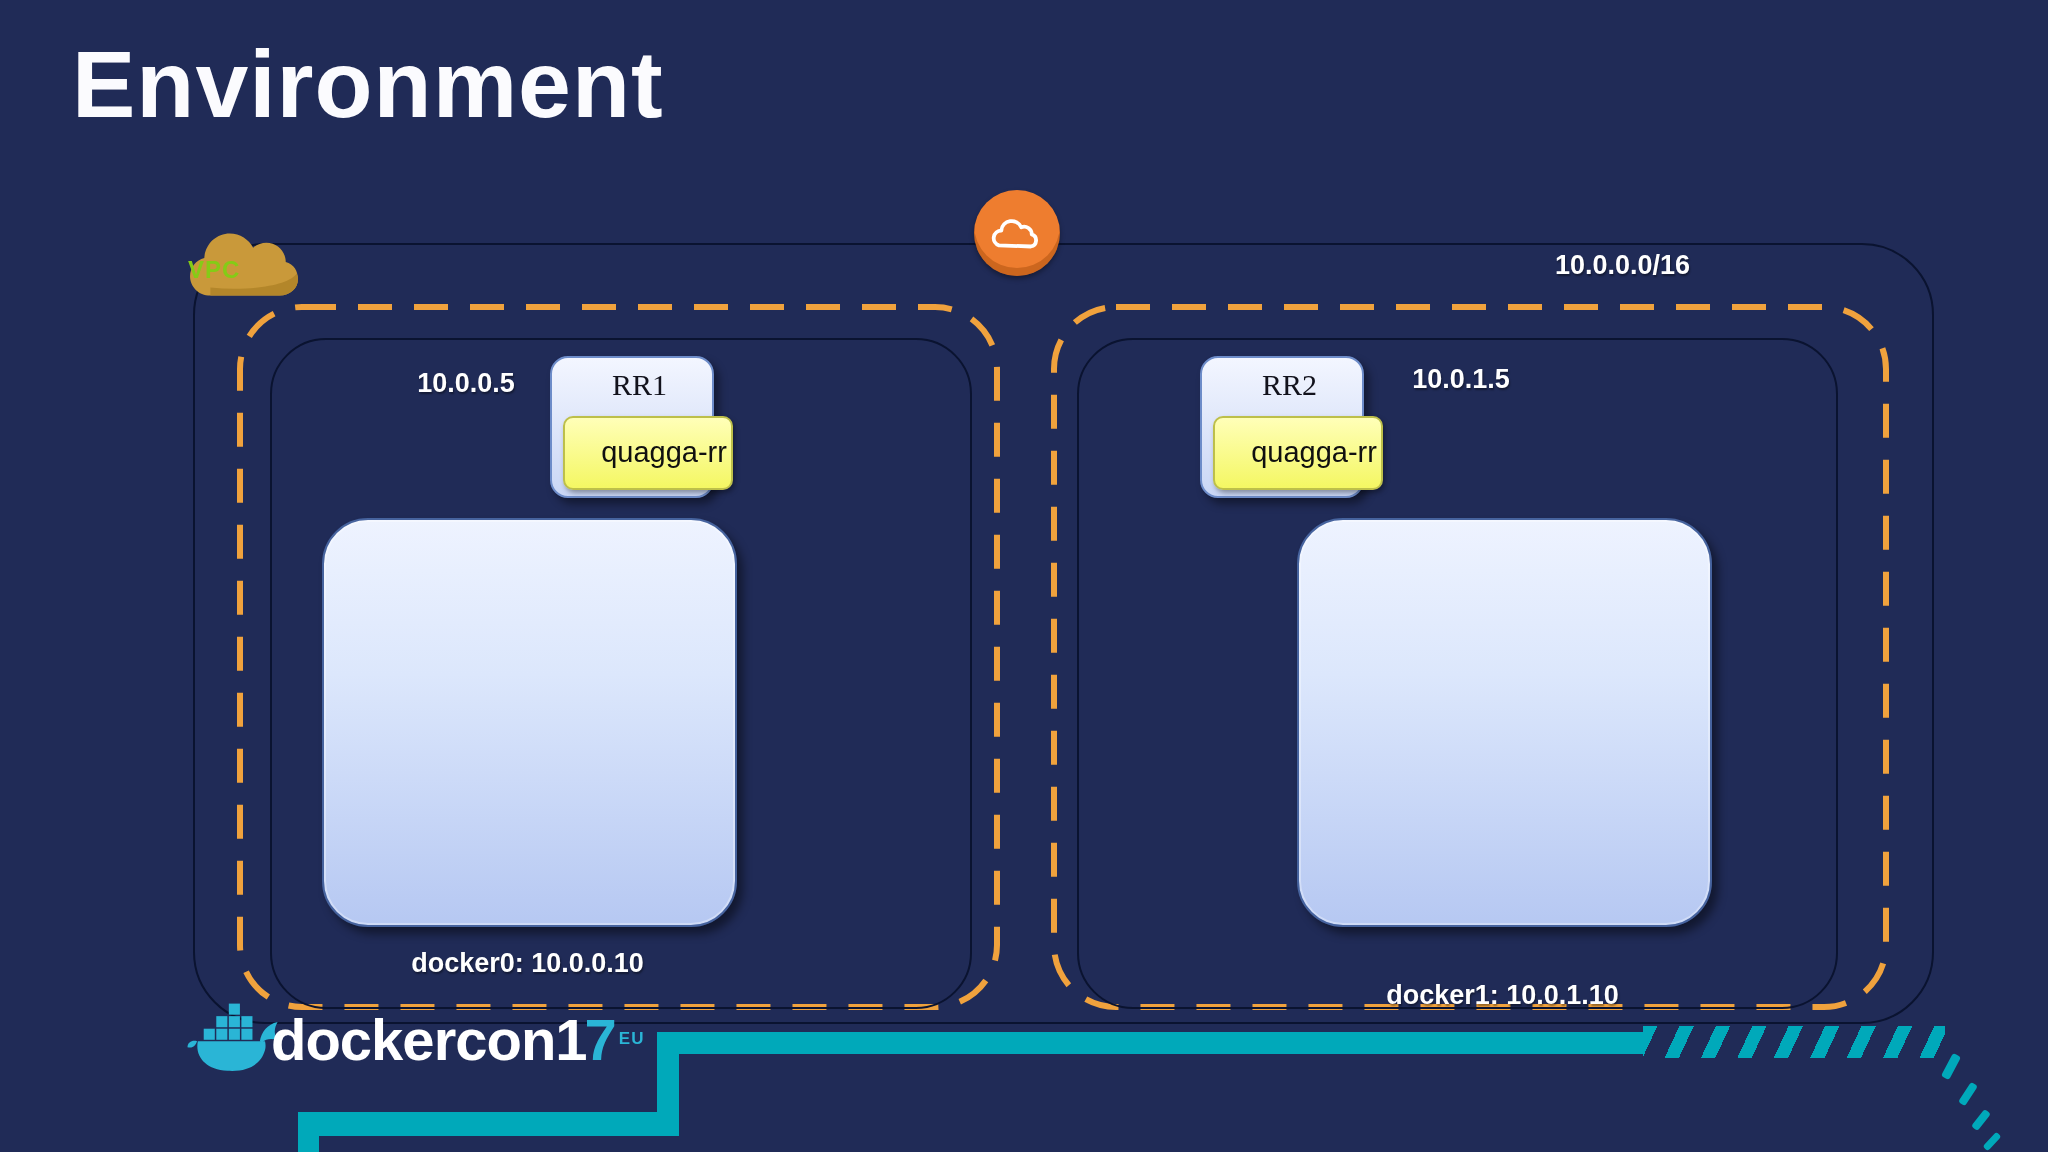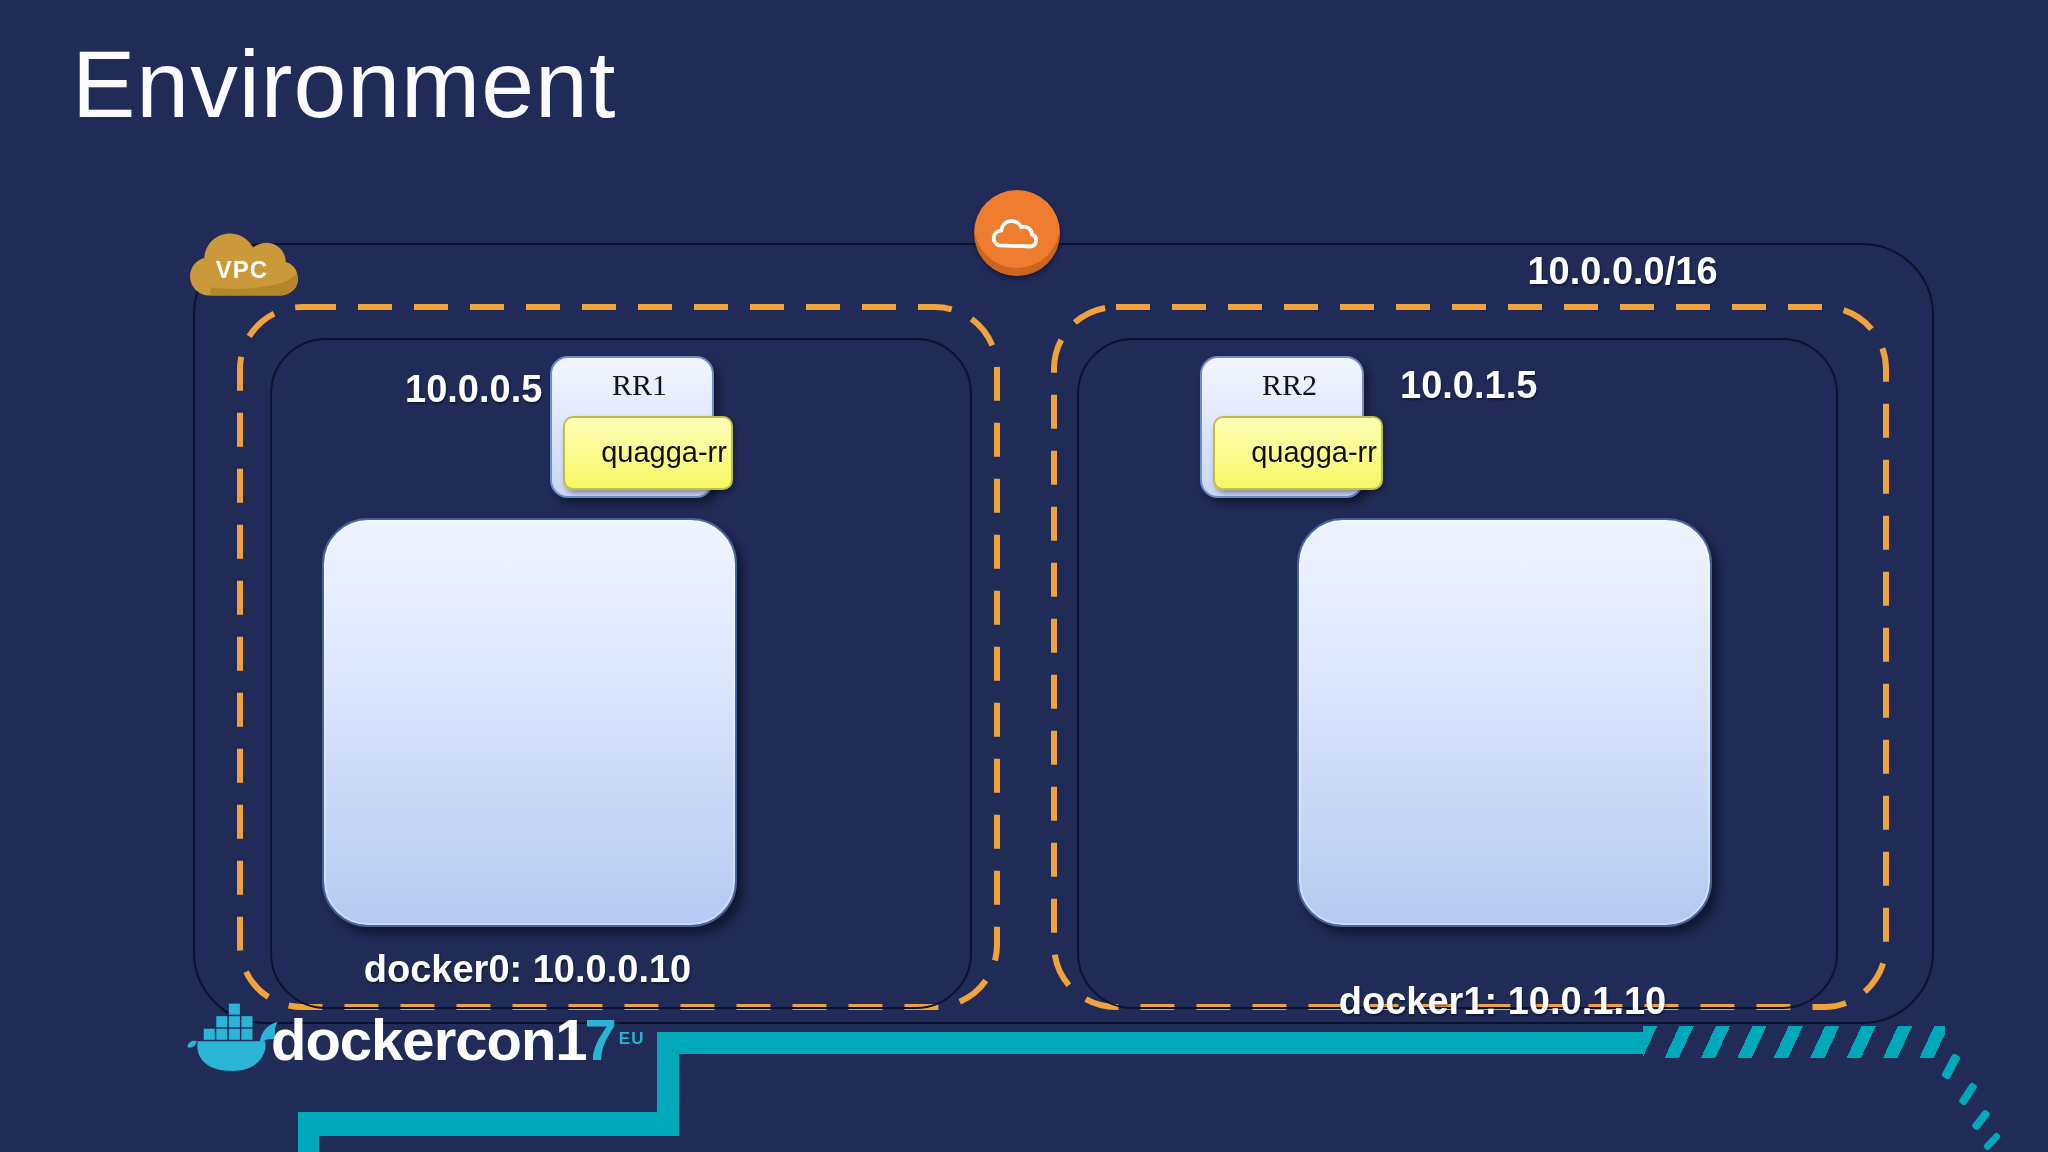--- a/index.html
+++ b/index.html
@@ -1,21 +1,21 @@
 <!DOCTYPE html>
 <html><head>
 <meta charset="utf-8">
 <style>
   html,body{margin:0;padding:0;background:#10163a;}
   .slide{position:relative;width:2048px;height:1152px;background:#202b57;overflow:hidden;
          font-family:"Liberation Sans","DejaVu Sans",sans-serif;}
   .abs{position:absolute;}
 
   
-  .title{left:72px;top:30px;font-size:95px;font-weight:400;color:#fbfbfe;letter-spacing:1px;}
+  .title{left:72px;top:30px;font-size:95px;font-weight:700;color:#fbfbfe;letter-spacing:1px;}
 
   
   .solid-rect{border:2px solid #0a1330;background:transparent;}
   .vpc-rect{left:193px;top:243px;width:1737px;height:777px;border-radius:72px;}
   .host-rect-left{left:270px;top:338px;width:698px;height:667px;border-radius:56px;}
   .host-rect-right{left:1077px;top:338px;width:757px;height:667px;border-radius:56px;}
 
   
   .overlay{left:0;top:0;width:2048px;height:1152px;pointer-events:none;}
 
@@ -36,32 +36,32 @@
   .rr-name{margin-top:10px;text-align:center;font-family:"Liberation Serif","DejaVu Serif",serif;
     font-size:30px;color:#12121c;padding-left:15px;}
   .quagga{position:absolute;left:11px;top:58px;width:134px;height:70px;border-radius:10px;
     background:linear-gradient(180deg,#ffffb8 0%,#f4f763 100%);
     border:2px solid #bdbf4a;box-shadow:2px 3px 5px rgba(0,0,0,.35);
     display:flex;align-items:center;justify-content:center;text-align:center;
     font-size:29px;line-height:1.08;color:#101010;overflow-wrap:break-word;padding-left:32px;}
   .quagga span{width:100%;}
 
   
-  .wlabel{color:#ffffff;font-weight:700;font-size:38px;text-shadow:1px 2px 2px rgba(0,0,0,.4);}
+  .wlabel{color:#ffffff;font-weight:700;font-size:27px;text-shadow:1px 2px 2px rgba(0,0,0,.4);}
   .ip-left{left:405px;top:368px;width:122px;text-align:center;}
   .ip-right{left:1400px;top:364px;width:122px;text-align:center;}
   .bridge-left{left:322px;top:948px;width:411px;text-align:center;}
   .bridge-right{left:1297px;top:948px;width:411px;text-align:center;margin-top:32px;}
   .cidr{left:1500px;top:250px;width:245px;text-align:center;}
 
   
   .vpc-cloud{left:188px;top:220px;width:112px;height:82px;}
   .vpc-cloud svg{position:absolute;left:0;top:0;}
-  .vpc-cloud-label{position:absolute;left:0;right:4px;top:36px;text-align:center;
-    font-size:24px;font-weight:700;color:#ffffff;letter-spacing:1px;}
+  .vpc-cloud-label{position:absolute;left:0;right:4px;top:36px;text-align:left;
+    font-size:24px;font-weight:700;color:#84cc16;letter-spacing:1px;}
 
   
   .net-cloud{left:974px;top:190px;width:86px;height:86px;border-radius:50%;
     background:#ee7d2f;display:flex;align-items:center;justify-content:center;
     box-shadow:inset 0 -8px 0 rgba(140,60,0,.35), 0 3px 5px rgba(0,0,0,.35);}
 
   
   .whale{left:186px;top:1000px;}
   .logo-line{left:255px;top:1006px;display:flex;align-items:baseline;
     font-weight:700;font-size:58px;letter-spacing:-1px;color:#ffffff;margin-left:16px;}

